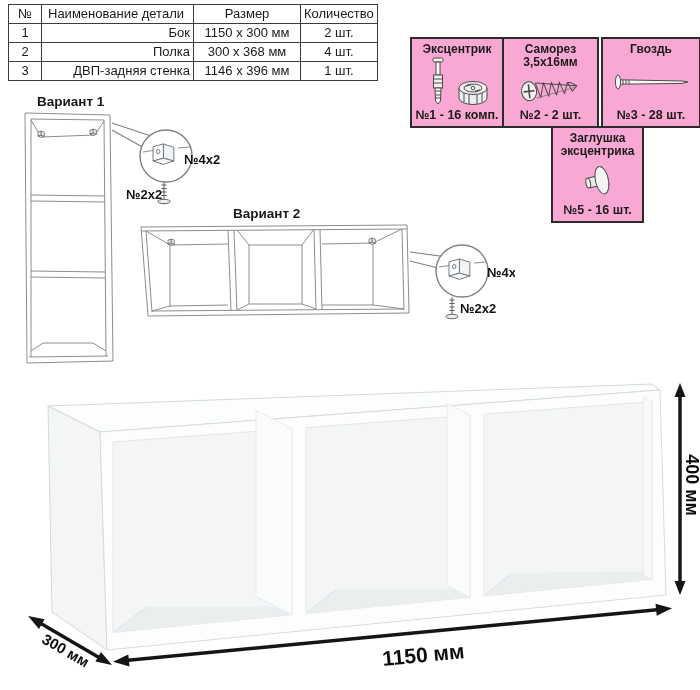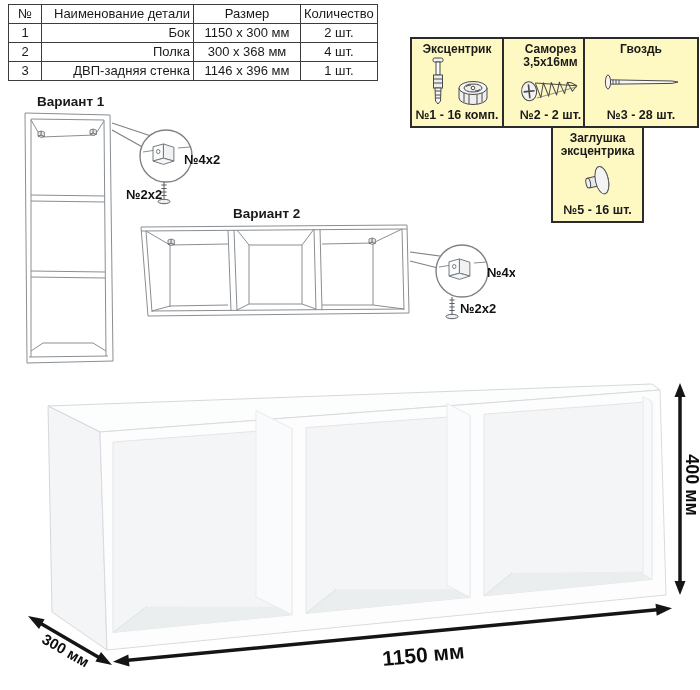--- a/index.html
+++ b/index.html
@@ -9,41 +9,41 @@
   }
   
   #parts-table{position:absolute;left:8px;top:4px;border-collapse:collapse;font-size:13px;}
   #parts-table td{border:1px solid #3c3c3c;height:18px;line-height:16px;padding:0 3px;
     text-align:center;white-space:nowrap;background:#fff;}
   #parts-table td.c-num{width:26px;}
   #parts-table td.c-name{width:142px;text-align:right;padding-left:6px;}
   #parts-table td.c-size{width:100px;}
   #parts-table td.c-qty{width:60px;}
   
-  .hw-cell{position:absolute;box-sizing:border-box;border:2px solid #2b2b2b;background:#fef9c3;
+  .hw-cell{position:absolute;box-sizing:border-box;border:2px solid #2b2b2b;background:#f9a8d4;
     display:flex;flex-direction:column;align-items:center;}
   .hw-title{font-weight:bold;font-size:12px;line-height:1.1;text-align:center;margin-top:4px;}
   .hw-icon{flex:1;display:flex;align-items:center;justify-content:center;width:100%;}
   .hw-count{font-weight:bold;font-size:12.5px;margin-bottom:4px;white-space:nowrap;}
   
   .variant-title{position:absolute;font-weight:bold;font-size:13.5px;white-space:nowrap;}
   .abs-svg{position:absolute;}
   .callout-label{font-weight:bold;font-size:13px;fill:#111;}
   .dim-label{font-weight:bold;fill:#0d0d0d;}
 </style>
 </head>
 <body>
 
 <div id="stage">
 
   <table id="parts-table">
     <tbody>
         <tr>
       <td class="c-num">№</td>
-      <td class="c-name" style="text-align:right;">Наименование детали</td>
+      <td class="c-name" style="text-align:left;">Наименование детали</td>
       <td class="c-size">Размер</td>
       <td class="c-qty">Количество</td>
     </tr>
     <tr>
       <td class="c-num">1</td>
       <td class="c-name">Бок</td>
       <td class="c-size">1150 x 300 мм</td>
       <td class="c-qty">2 шт.</td>
     </tr>
     <tr>
@@ -101,21 +101,21 @@
           <line x1="3.5" y1="17" x2="14.5" y2="17" stroke-width="1.6"></line>
           <path d="M16,9.5 L20,24.5 L24,10 L28,24 L32,10.5 L36,23.5 L40,11 L44,23 L48,12 L52,21.5 L57,16.5 L52,13 L48,12" fill="none" stroke-linejoin="round"></path>
           <path d="M16,9.5 L57,16.5" fill="none"></path>
           <path d="M16,24.5 L57,17.5" fill="none" stroke="#6a6a6a" stroke-width="0.7"></path>
         </g>
       </svg>
     </div>
     <div class="hw-count">№2 - 2 шт.</div>
   </div>
 
-  <div class="hw-cell" style="left:583px;top:37px;width:116px;height:91px;">
+  <div class="hw-cell" style="left:601px;top:37px;width:100px;height:91px;">
     <div class="hw-title">Гвоздь</div>
     <div class="hw-icon">
       <svg width="78" height="20" viewBox="0 0 78 20">
         <g stroke="#4a4a4a" stroke-width="1" fill="#f3f3f3">
           <ellipse cx="6" cy="10" rx="2.6" ry="7"></ellipse>
           <path d="M8.5,7.8 L70,9 L76,10 L70,11.4 L8.5,12.2 Z" fill="#f7f7f7"></path>
           <line x1="11" y1="8" x2="11" y2="12"></line>
             <line x1="14" y1="8" x2="14" y2="12"></line>
             <line x1="17" y1="8.2" x2="17" y2="12"></line>
         </g>

